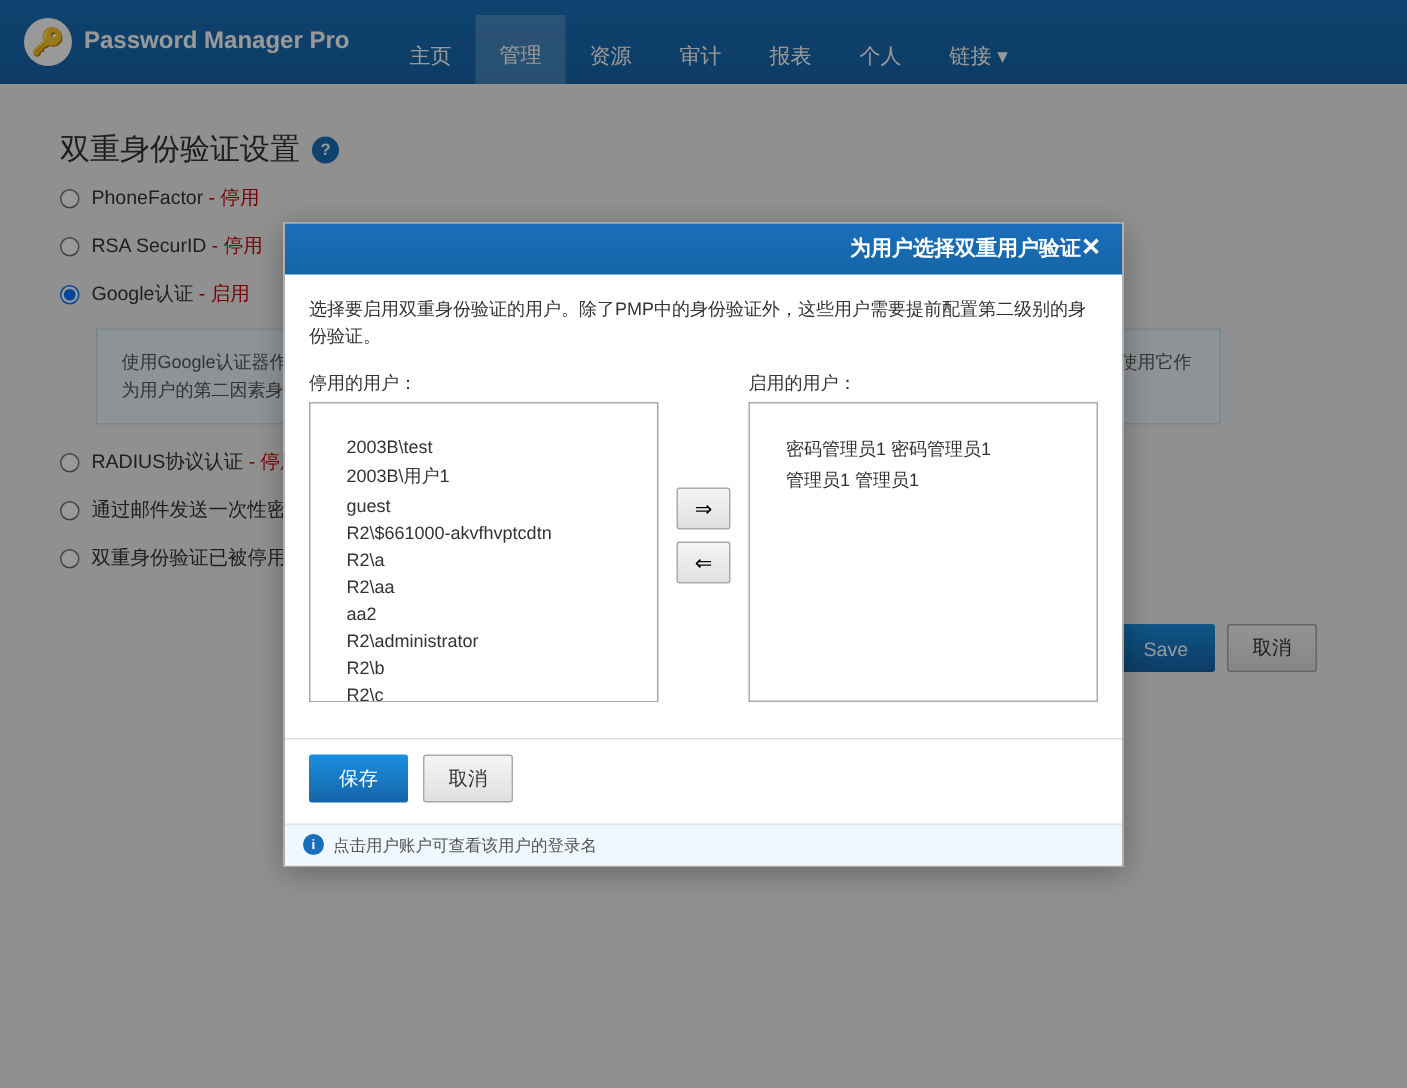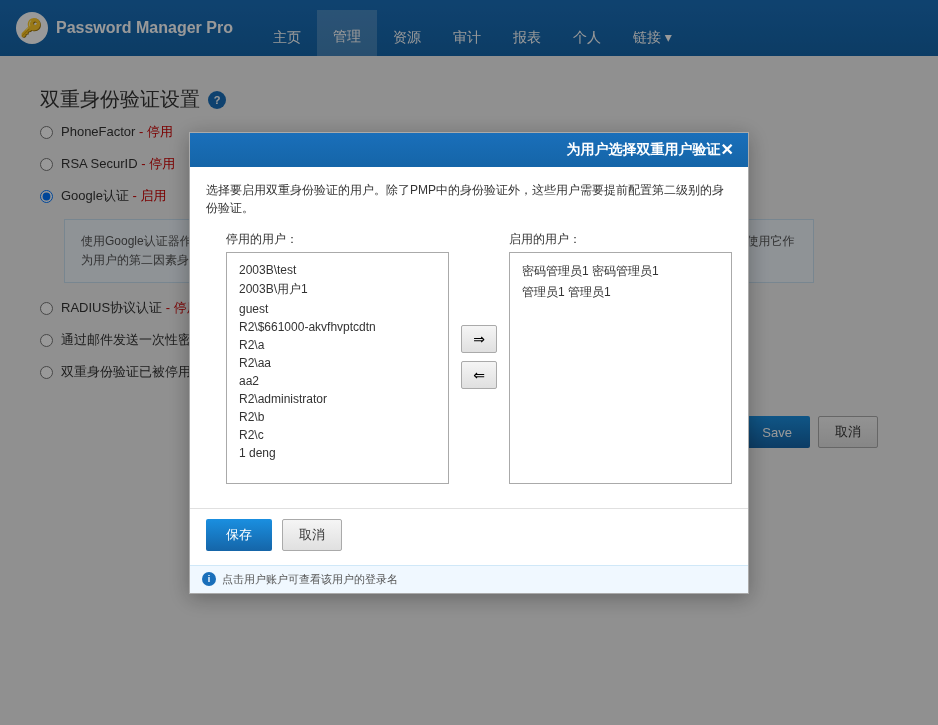--- a/index.html
+++ b/index.html
@@ -159,38 +159,37 @@
     .dialog-description {
       font-size: 12px;
       color: #333;
       margin-bottom: 14px;
       line-height: 1.5;
     }
     .user-lists {
       display: flex;
       gap: 12px;
       align-items: center;
-      margin-left: 20px;
     }
     .user-list-col {
       flex: 1;
     }
     .user-list-label {
       font-size: 12px;
       color: #333;
       margin-bottom: 4px;
     }
     .user-listbox {
       width: 100%;
-      height: 232px;
+      height: 200px;
       border: 1px solid #aaa;
       background: white;
       overflow-y: auto;
       font-size: 12px;
-      padding: 8px;
+      padding: 20px;
     }
     .user-listbox-item {
       padding: 2px 4px;
       cursor: pointer;
       color: #333;
     }
     .transfer-buttons {
       display: flex;
       flex-direction: column;
       gap: 8px;

